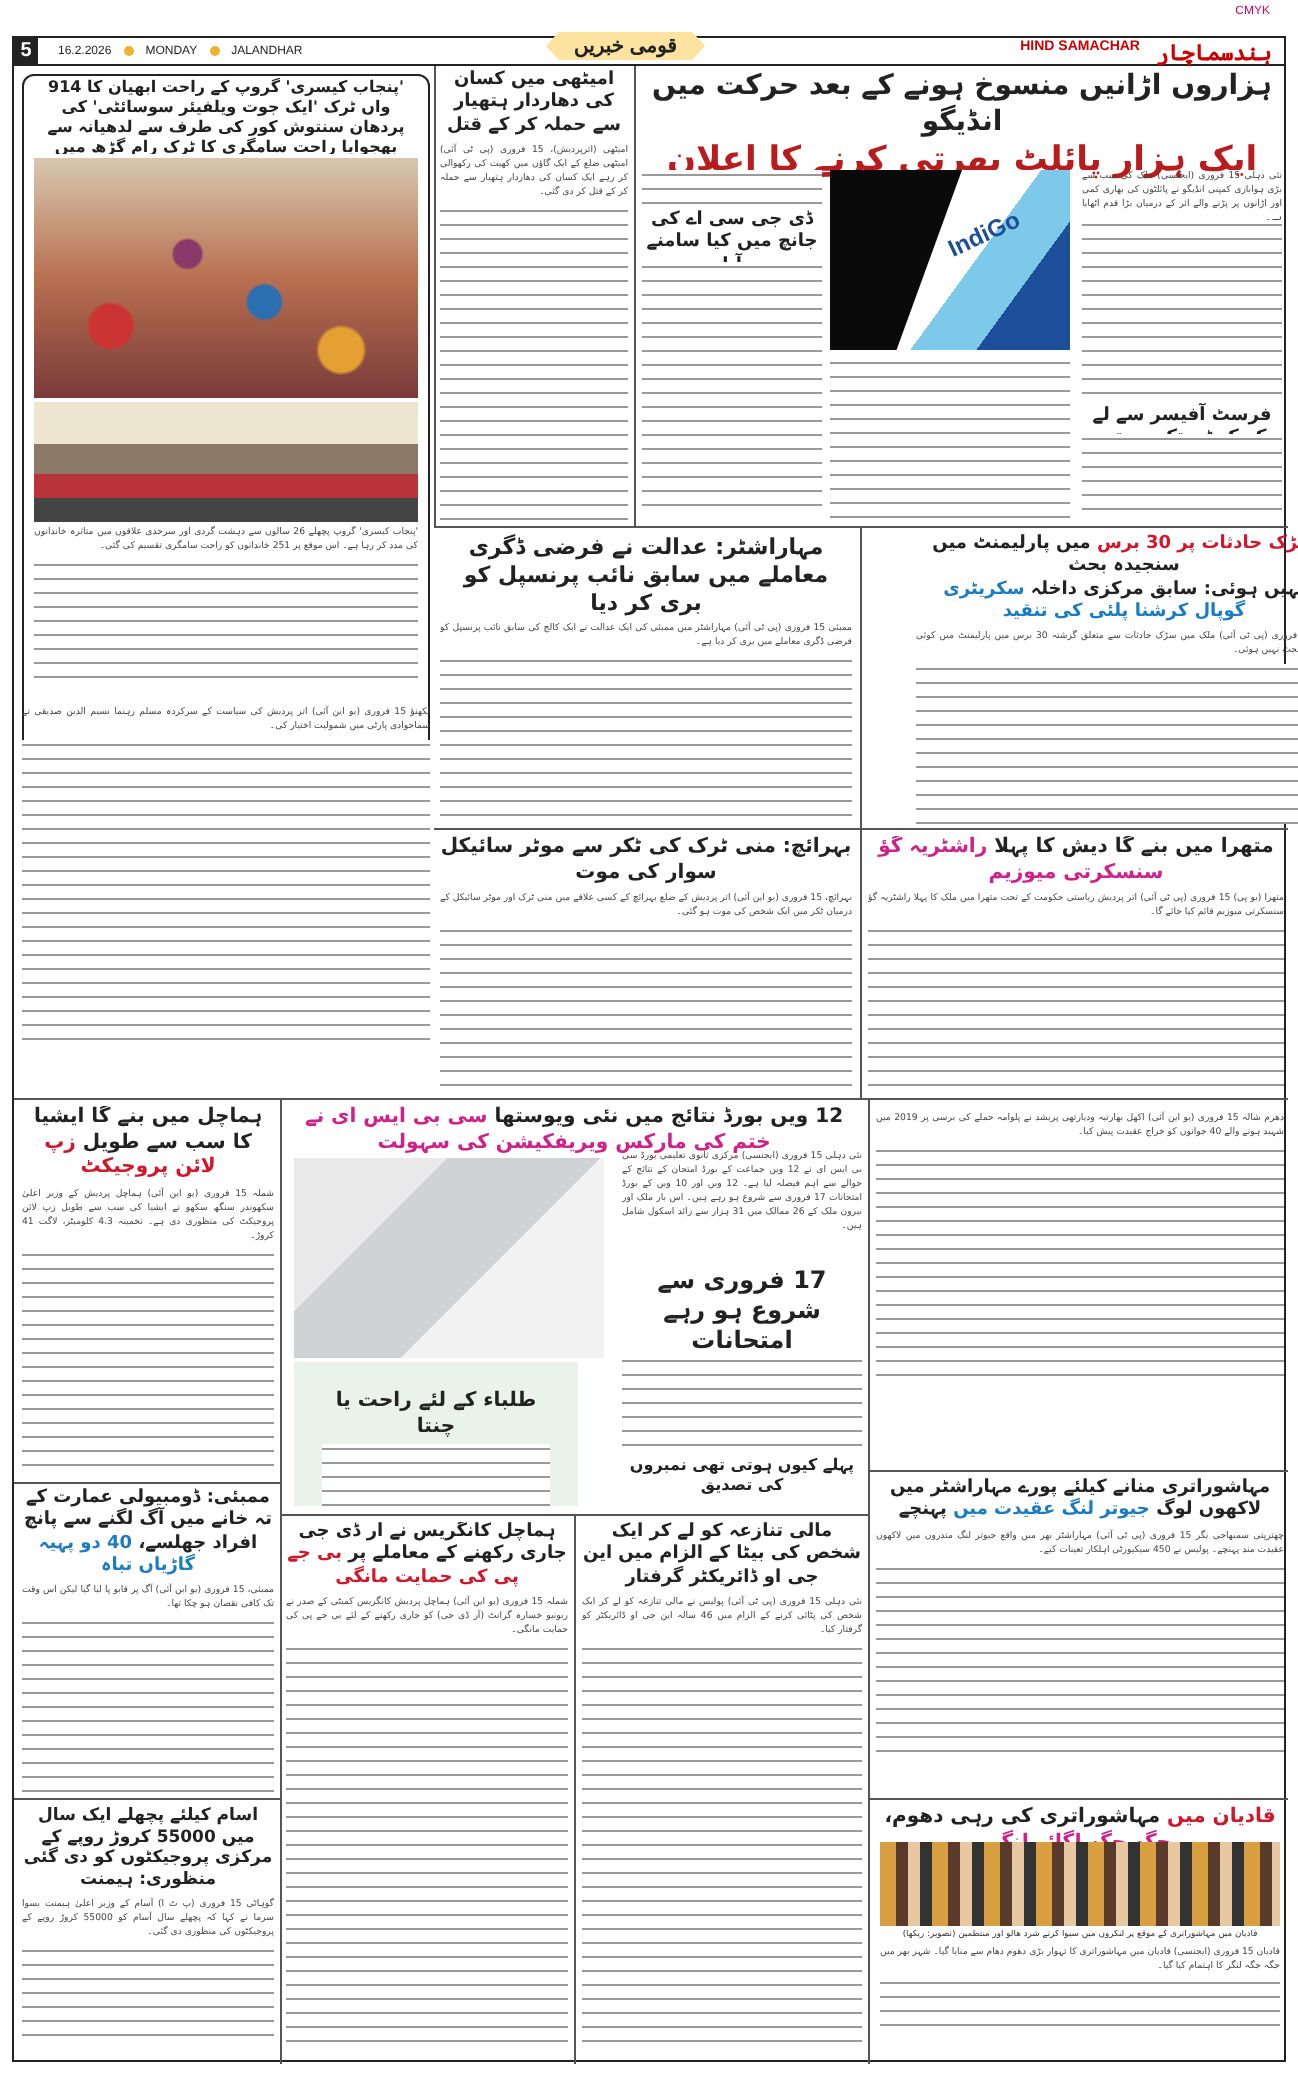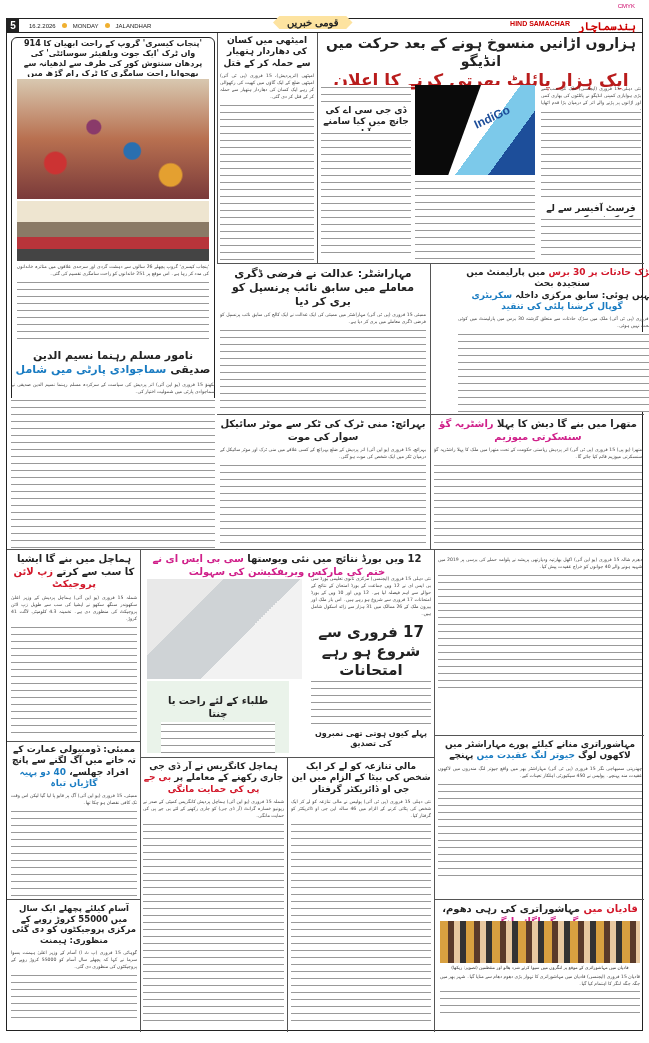--- a/index.html
+++ b/index.html
@@ -76,21 +76,20 @@
     <div class="hl" style="font-size:8px">'پنجاب کیسری' گروپ کے راحت ابھیان کا 914 واں ٹرک 'ایک جوت ویلفیئر سوسائٹی' کی پردھان سنتوش کور کی طرف سے لدھیانہ سے بھجوایا راحت سامگری کا ٹرک رام گڑھ میں تقسیم</div>
   </div>
   <div class="photo crowd" style="left:10px;top:60px;width:192px;height:120px"></div>
   <div class="photo group" style="left:10px;top:182px;width:192px;height:60px"></div>
   <div class="box" style="left:10px;top:244px;width:192px;height:250px">
     <div class="txt">'پنجاب کیسری' گروپ پچھلے 26 سالوں سے دہشت گردی اور سرحدی علاقوں میں متاثرہ خاندانوں کی مدد کر رہا ہے۔ اس موقع پر 251 خاندانوں کو راحت سامگری تقسیم کی گئی۔</div>
     <div class="lines" style="height:60px;margin-top:3px"></div>
   </div>
 
   <div class="box" style="left:4px;top:330px;width:204px;height:200px">
-    <div class="hl" style="font-size:11px"><span>نامور مسلم رہنما نسیم الدین صدیقی</span> <span class="blue">سماجوادی پارٹی میں شامل</span></div>
     <div class="txt" style="margin-top:4px">لکھنؤ 15 فروری (یو این آئی) اتر پردیش کی سیاست کے سرکردہ مسلم رہنما نسیم الدین صدیقی نے سماجوادی پارٹی میں شمولیت اختیار کی۔</div>
     <div class="lines" style="height:150px;margin-top:3px"></div>
   </div>
 
   <div class="box" style="left:213px;top:16px;width:94px;height:226px">
     <div class="hl" style="font-size:9px">امیٹھی میں کسان کی دھاردار ہتھیار سے حملہ کر کے قتل</div>
     <div class="txt" style="margin-top:3px">امیٹھی (اترپردیش)، 15 فروری (پی ٹی آئی) امیٹھی ضلع کے ایک گاؤں میں کھیت کی رکھوالی کر رہے ایک کسان کی دھاردار ہتھیار سے حملہ کر کے قتل کر دی گئی۔</div>
     <div class="lines" style="height:160px;margin-top:3px"></div>
   </div>
 
@@ -130,30 +129,30 @@
     <div class="lines" style="height:90px;margin-top:3px"></div>
   </div>
 
   <div class="box" style="left:427px;top:399px;width:208px;height:128px">
     <div class="hl" style="font-size:10px"><span>متھرا میں بنے گا دیش کا پہلا</span> <span class="magenta">راشٹریہ گؤ سنسکرتی میوزیم</span></div>
     <div class="txt" style="margin-top:3px">متھرا (یو پی) 15 فروری (پی ٹی آئی) اتر پردیش ریاستی حکومت کے تحت متھرا میں ملک کا پہلا راشٹریہ گؤ سنسکرتی میوزیم قائم کیا جائے گا۔</div>
     <div class="lines" style="height:90px;margin-top:3px"></div>
   </div>
 
   <div class="box" style="left:4px;top:534px;width:126px;height:186px">
-    <div class="hl" style="font-size:10px"><span>ہماچل میں بنے گا ایشیا کا سب سے کرتے</span> <span class="red">زپ لائن پروجیکٹ</span></div>
+    <div class="hl" style="font-size:10px"><span>ہماچل میں بنے گا ایشیا کا سب سے طویل</span> <span class="red">زپ لائن پروجیکٹ</span></div>
     <div class="txt" style="margin-top:3px">شملہ 15 فروری (یو این آئی) ہماچل پردیش کے وزیر اعلیٰ سکھوندر سنگھ سکھو نے ایشیا کی سب سے طویل زپ لائن پروجیکٹ کی منظوری دی ہے۔ تخمینہ 4.3 کلومیٹر، لاگت 41 کروڑ۔</div>
     <div class="lines" style="height:110px;margin-top:3px"></div>
   </div>
 
   <div class="box" style="left:136px;top:534px;width:288px;height:202px">
     <div class="hl" style="font-size:10px"><span>12 ویں بورڈ نتائج میں نئی ویوستھا</span> <span class="magenta">سی بی ایس ای نے ختم کی مارکس ویریفکیشن کی سہولت</span></div>
     <div style="position:absolute;right:0;top:22px;width:120px">
       <div class="txt">نئی دہلی 15 فروری (ایجنسی) مرکزی ثانوی تعلیمی بورڈ سی بی ایس ای نے 12 ویں جماعت کے بورڈ امتحان کے نتائج کے حوالے سے اہم فیصلہ لیا ہے۔ 12 ویں اور 10 ویں کے بورڈ امتحانات 17 فروری سے شروع ہو رہے ہیں۔ اس بار ملک اور بیرون ملک کے 26 ممالک میں 31 ہزار سے زائد اسکول شامل ہیں۔</div>
-      <div class="hl" style="font-size:15px;margin-top:6px">17 فروری سے شروع ہو رہے امتحانات</div>
+      <div class="hl" style="font-size:12px;margin-top:16px">17 فروری سے شروع ہو رہے امتحانات</div>
       <div class="lines" style="height:50px"></div>
       <div class="hl" style="font-size:8px">پہلے کیوں ہوتی تھی نمبروں کی تصدیق</div>
     </div>
   </div>
   <div class="photo student" style="left:140px;top:560px;width:155px;height:100px"></div>
   <div class="box tint" style="left:140px;top:662px;width:142px;height:72px;padding:14px">
     <div class="hl" style="font-size:10px">طلباء کے لئے راحت یا چنتا</div>
     <div class="lines" style="height:46px;margin-top:2px"></div>
   </div>
 

